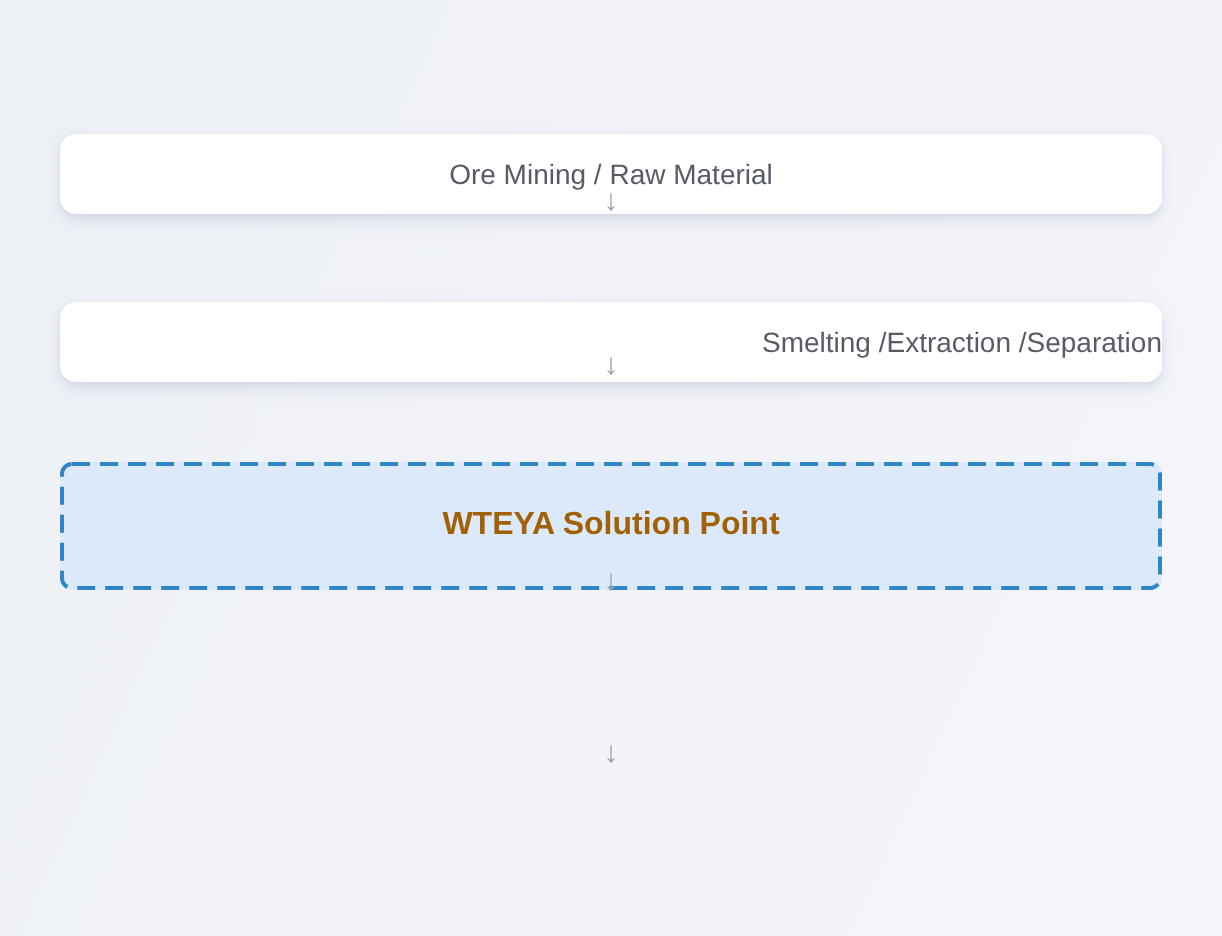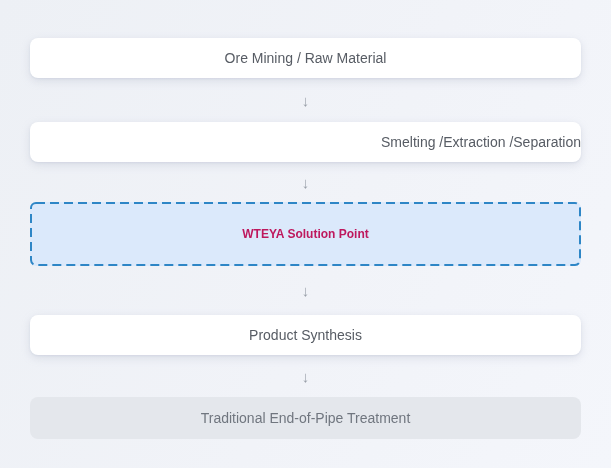--- a/index.html
+++ b/index.html
@@ -20,40 +20,41 @@
   .box {
     position: absolute;
     left: 30px;
     width: 551px;
     display: flex;
     flex-direction: column;
     align-items: center;
     justify-content: center;
     box-sizing: border-box;
     text-align: center;
+    margin-top: 29px;
   }
   .box-white {
     background: #ffffff;
     border-radius: 8px;
     box-shadow: 0 3px 8px rgba(160, 170, 192, 0.28), 0 1px 2px rgba(160, 170, 192, 0.18);
     color: #575c64;
     font-size: 14px;
   }
   .box-gray {
     background: #e4e7ec;
     border-radius: 8px;
     color: #70767f;
     font-size: 14px;
   }
   .box-highlight {
     background: #dbe9fb;
     border-radius: 6px;
-    color: #be185d;
+    color: #a16207;
     font-weight: 700;
-    font-size: 12px;
+    font-size: 16px;
     line-height: 18px;
   }
   .box-highlight .dash-svg {
     position: absolute;
     top: 0;
     left: 0;
     width: 100%;
     height: 100%;
     pointer-events: none;
   }
@@ -103,23 +104,17 @@
 
   <div id="box3" class="box box-highlight">
     <svg class="dash-svg" viewBox="0 0 551 64" preserveAspectRatio="none" aria-hidden="true">
       <rect x="1" y="1" width="549" height="62" rx="5" ry="5" fill="none" stroke="#2e86c6" stroke-width="2" stroke-dasharray="9 5"></rect>
     </svg>
     <div class="hl-line">WTEYA Solution Point</div>
   </div>
 
   <div id="arr3" class="arrow">↓</div>
 
-  <div id="box4" class="box box-white">
-    <span>Product Synthesis</span>
-  </div>
 
   <div id="arr4" class="arrow">↓</div>
 
-  <div id="box5" class="box box-gray">
-    <span>Traditional End-of-Pipe Treatment</span>
-  </div>
 
 </div>
 
 </body></html>

